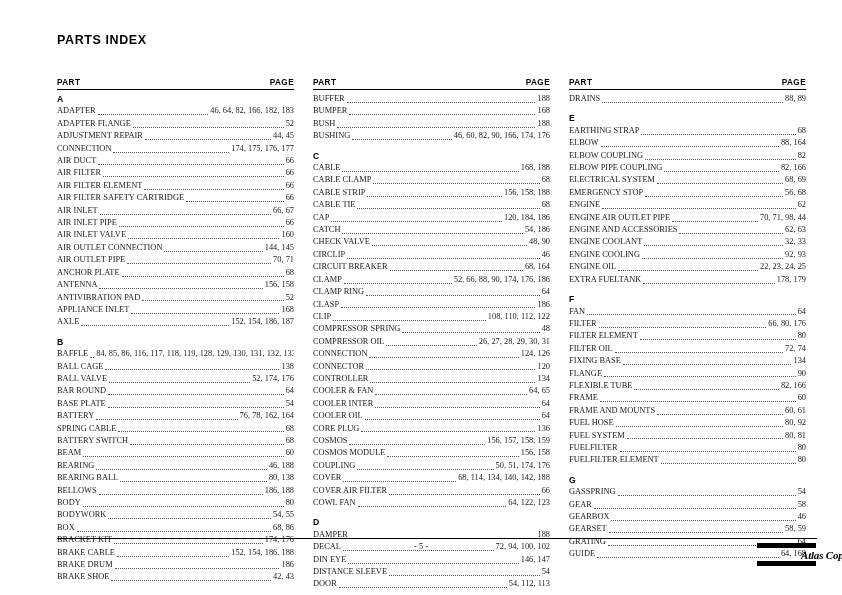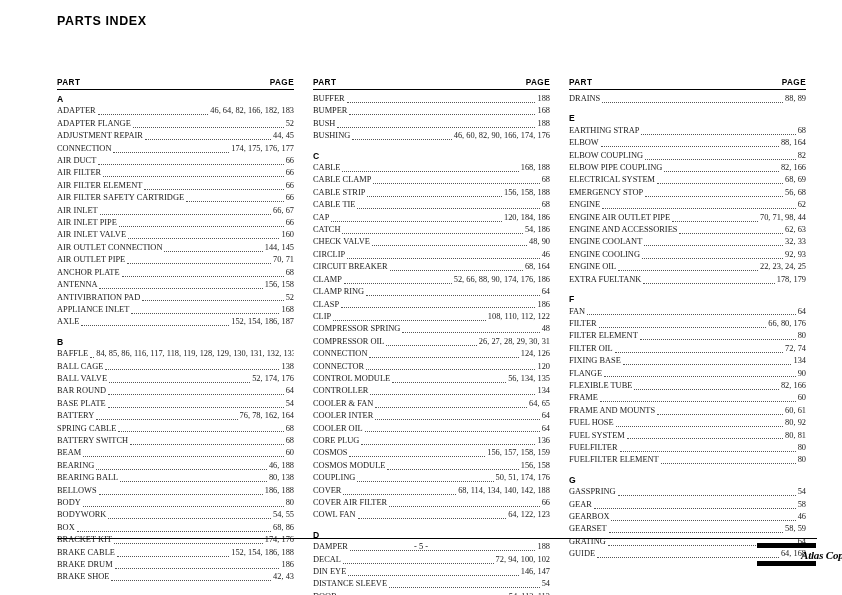--- a/index.html
+++ b/index.html
@@ -20,21 +20,21 @@
     position: absolute;
     left: 0; top: 0;
     width: 842px;
     height: 595px;
   }
 
   
   .page-title {
     position: absolute;
     left: 57px;
-    top: 14px;
+    top: 33px;
     font-family: "Liberation Sans", "DejaVu Sans", sans-serif;
     font-weight: bold;
     font-size: 12.5px;
     letter-spacing: 0.6px;
     color: #000;
   }
 
   
   .columns {
     position: absolute;
@@ -469,25 +469,20 @@
             <span class="name">CONNECTION</span>
             <span class="leader"></span>
             <span class="pages">124, 126</span>
           </div>
           <div class="entry">
             <span class="name">CONNECTOR</span>
             <span class="leader"></span>
             <span class="pages">120</span>
           </div>
           <div class="entry">
-            <span class="name">CONTROL MODULE</span>
-            <span class="leader"></span>
-            <span class="pages">56, 134, 135</span>
-          </div>
-          <div class="entry">
             <span class="name">CONTROLLER</span>
             <span class="leader"></span>
             <span class="pages">134</span>
           </div>
           <div class="entry">
             <span class="name">COOLER &amp; FAN</span>
             <span class="leader"></span>
             <span class="pages">64, 65</span>
           </div>
           <div class="entry">

